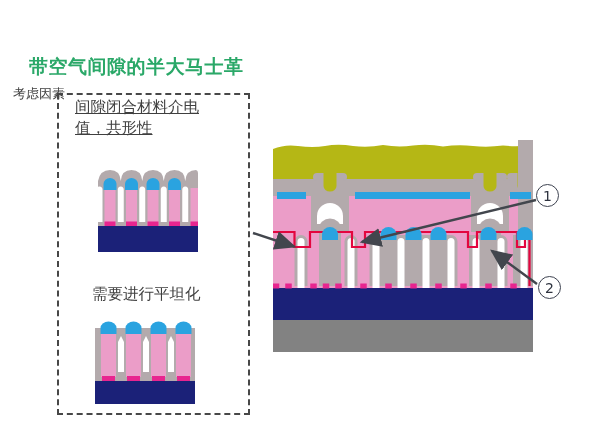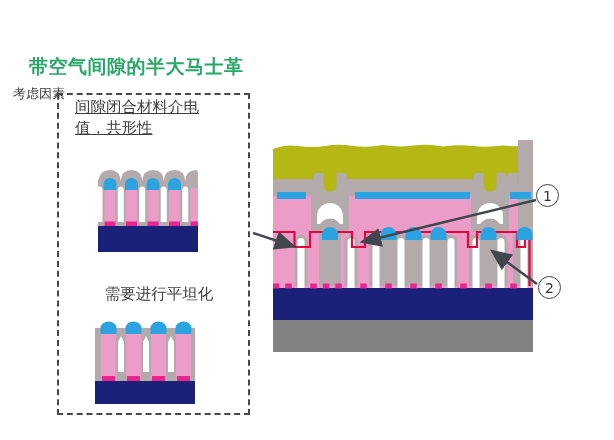--- a/index.html
+++ b/index.html
@@ -19,23 +19,22 @@
   .dashed-box{
     left:57px;top:93px;width:193px;height:322px;
     border:2px dashed var(--border-dark,#474747);box-sizing:border-box;
   }
   .consideration-1{
     left:75px;top:97px;width:132px;font-size:15.5px;line-height:21px;
     color:var(--text-dark,#3f3f3f);
     text-decoration:underline;
   }
   .consideration-2{
-    left:84px;top:284px;width:150px;font-size:15.5px;line-height:21px;
+    left:92px;top:284px;width:150px;font-size:15.5px;line-height:21px;
     color:var(--text-dark,#3f3f3f);
-    text-align:center;
   }
   .diag1{left:98px;top:168px;}
   .diag2{left:95px;top:320px;}
   .main-diag{left:273px;top:140px;}
   .arrows-layer{left:0;top:0;pointer-events:none;z-index:6;}
   .callout{
     width:23px;height:23px;border:1.6px solid #3d4250;border-radius:50%;
     box-sizing:border-box;background:#ffffff;z-index:7;
     display:flex;align-items:center;justify-content:center;
     font-size:14px;color:#2f3440;

